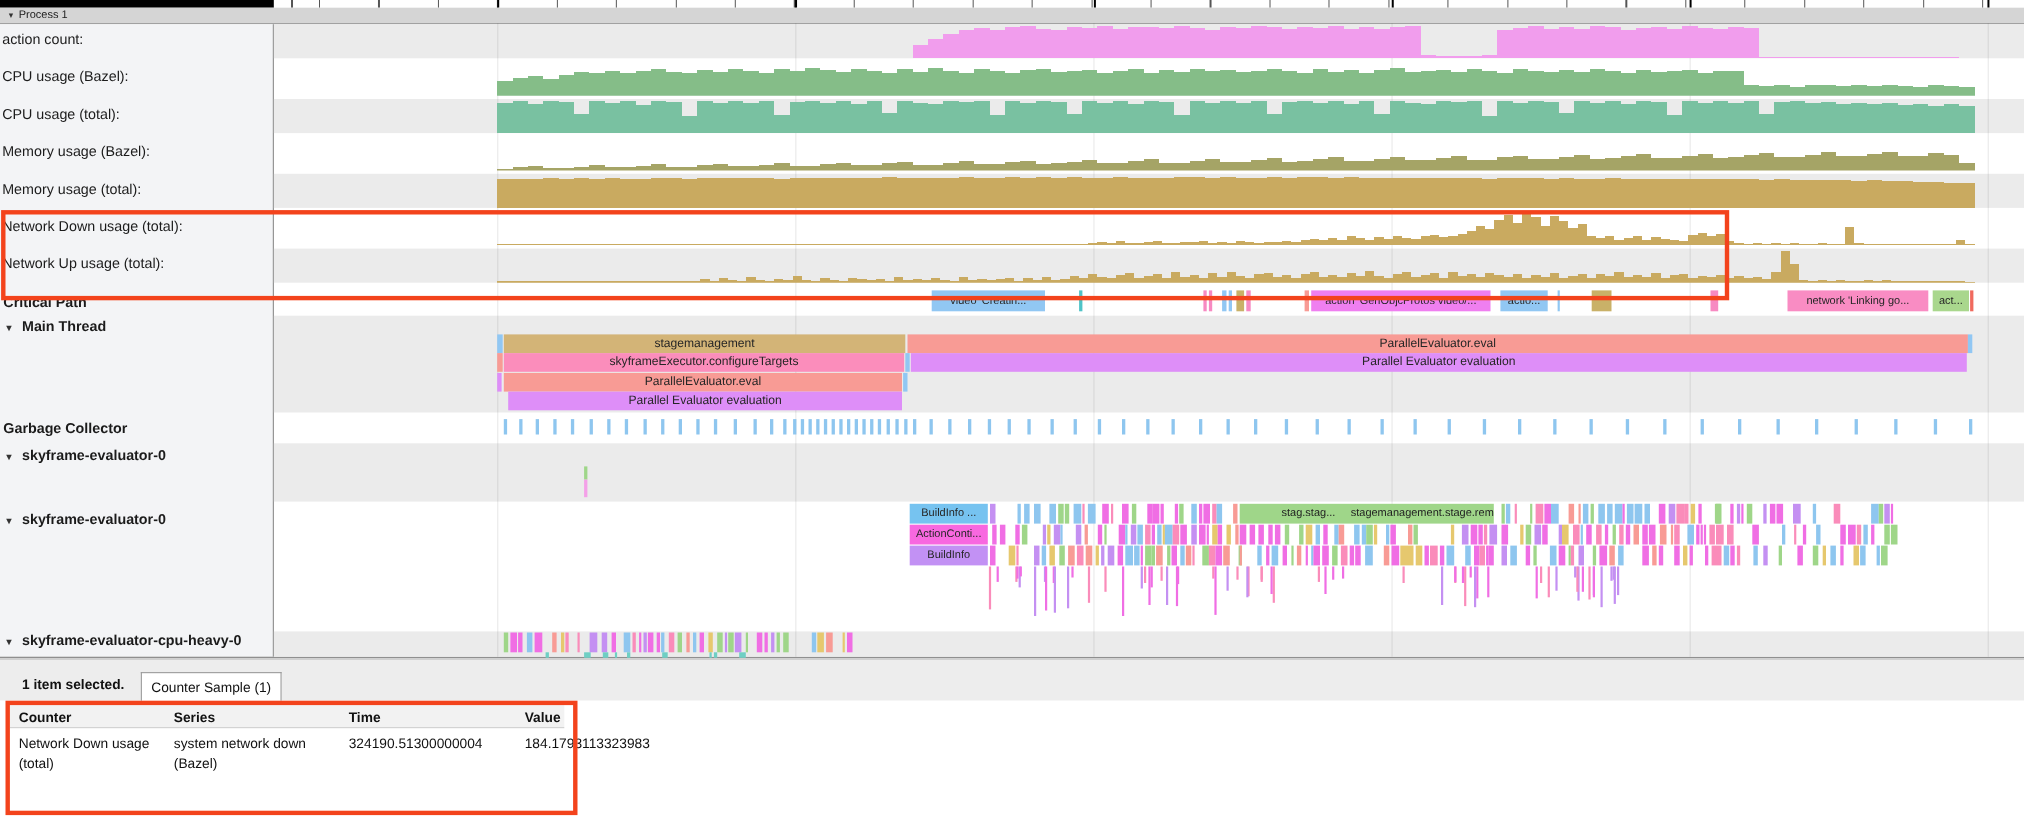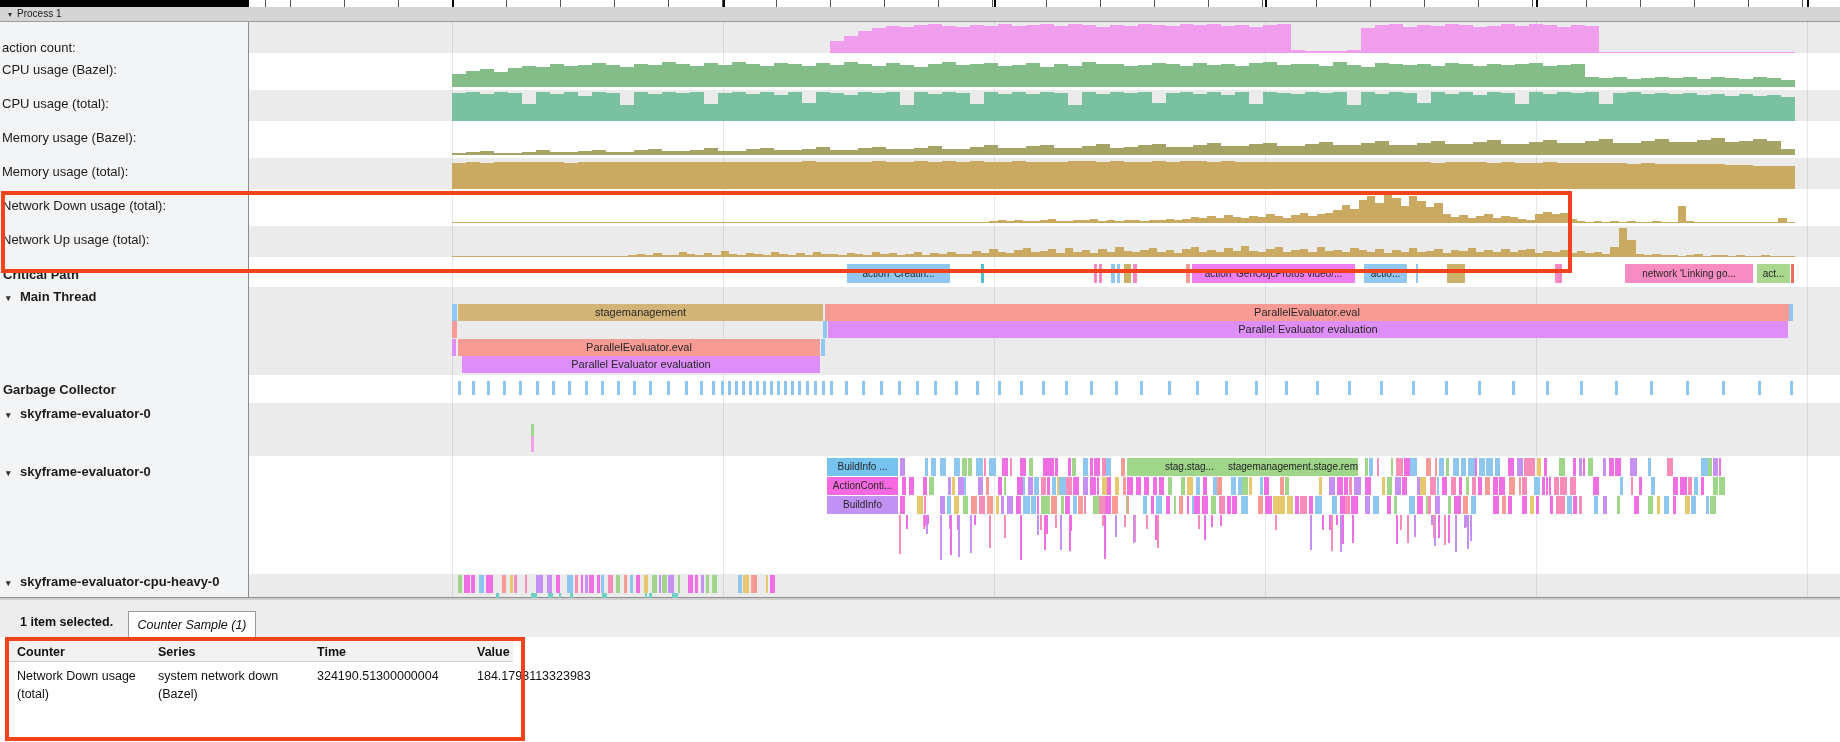--- a/index.html
+++ b/index.html
@@ -23,21 +23,21 @@
   .cp-block,.mt-span,.sk-block{position:absolute;overflow:hidden;text-align:center;
      white-space:nowrap;color:#262626;}
   .cp-block{font-size:10px;line-height:19px;}
   .mt-span{font-size:11px;line-height:17px;}
   .sk-block{font-size:10px;line-height:18px;}
   .gc-tick{position:absolute;width:3px;height:14px;}
   #separator{left:0;top:597px;right:0;height:3px;background:linear-gradient(#8f8f8f 33%,#d0d0d0 33%);}
   #tabbar{left:0;top:600px;right:0;height:37px;background:#ededed;}
   #status-text{left:20px;top:615px;font-size:12.5px;font-weight:bold;color:#111;}
   #tab-counter{left:128px;top:611px;width:126px;height:26px;background:#fff;border:1px solid #9a9a9a;
-     border-bottom:none;font-size:12.5px;color:#111;text-align:center;line-height:26px;font-style:italic;}
+     border-bottom:none;font-size:12.5px;color:#111;text-align:center;line-height:26px;}
   #detail-area{left:0;top:637px;right:0;height:105px;background:#fff;}
   #table-header-bg{left:9px;top:641px;width:504px;height:20px;background:#f2f2f2;}
   #table-header-line{left:9px;top:661px;width:504px;height:1px;background:#cfcfcf;}
   .th{position:absolute;top:645px;font-size:12.5px;font-weight:bold;color:#111;}
   .td{position:absolute;top:667px;font-size:12.5px;color:#111;line-height:18px;}
   .annot{position:absolute;border:4px solid #f3431c;pointer-events:none;z-index:50;}
   svg{position:absolute;display:block;}
 </style>
 </head>
 <body>
@@ -46,21 +46,21 @@
 
   <div class="abs" id="ruler-black"></div>
   <div class="abs" id="ruler-ticks"></div>
 
   <div class="abs" id="process-header">
     <span class="tri">▾</span><span>Process 1</span>
   </div>
 
   <div class="abs" id="sidebar"></div>
 
-  <div class="side-label" style="top:40px">action count:</div>
+  <div class="side-label" style="top:28px">action count:</div>
   <div class="side-label" style="top:62px">CPU usage (Bazel):</div>
   <div class="side-label" style="top:96px">CPU usage (total):</div>
   <div class="side-label" style="top:130px">Memory usage (Bazel):</div>
   <div class="side-label" style="top:164px">Memory usage (total):</div>
   <div class="side-label" style="top:198px">Network Down usage (total):</div>
   <div class="side-label" style="top:232px">Network Up usage (total):</div>
 
   <div class="thread-label noarrow" style="top:267px"><span>Critical Path</span></div>
   <div class="thread-label" style="top:289px"><span class="tri">▾</span><span>Main Thread</span></div>
   <div class="thread-label noarrow" style="top:382px"><span>Garbage Collector</span></div>
@@ -117,21 +117,21 @@
     </svg>
     <svg width="1591" height="31" style="left: 249px; top: 158px;">
       <path d="M203,31L203.0,4.9L217.0,4.9L217.0,4.3L231.0,4.3L231.0,4.6L245.0,4.6L245.0,4.0L259.0,4.0L259.0,4.3L272.9,4.3L272.9,3.7L286.9,3.7L286.9,4.3L300.9,4.3L300.9,4.0L314.9,4.0L314.9,4.6L328.9,4.6L328.9,4.3L342.9,4.3L342.9,3.7L356.9,3.7L356.9,4.0L370.9,4.0L370.9,4.3L384.9,4.3L384.9,3.7L398.9,3.7L398.9,4.0L412.8,4.0L412.8,3.5L426.8,3.5L426.8,4.0L440.8,4.0L440.8,3.7L454.8,3.7L454.8,4.3L468.8,4.3L468.8,4.0L482.8,4.0L482.8,3.5L496.8,3.5L496.8,3.7L510.8,3.7L510.8,4.0L524.8,4.0L524.8,3.5L538.8,3.5L538.8,3.7L552.7,3.7L552.7,3.2L566.7,3.2L566.7,3.7L580.7,3.7L580.7,3.5L594.7,3.5L594.7,4.0L608.7,4.0L608.7,3.7L622.7,3.7L622.7,3.2L636.7,3.2L636.7,3.5L650.7,3.5L650.7,3.7L664.7,3.7L664.7,3.2L678.6,3.2L678.6,3.5L692.6,3.5L692.6,2.9L706.6,2.9L706.6,3.5L720.6,3.5L720.6,3.2L734.6,3.2L734.6,3.7L748.6,3.7L748.6,3.5L762.6,3.5L762.6,3.2L776.6,3.2L776.6,3.5L790.6,3.5L790.6,3.7L804.6,3.7L804.6,3.5L818.5,3.5L818.5,3.2L832.5,3.2L832.5,2.9L846.5,2.9L846.5,3.5L860.5,3.5L860.5,3.2L874.5,3.2L874.5,3.7L888.5,3.7L888.5,3.5L902.5,3.5L902.5,3.2L916.5,3.2L916.5,3.5L930.5,3.5L930.5,2.9L944.4,2.9L944.4,3.2L958.4,3.2L958.4,3.5L972.4,3.5L972.4,3.2L986.4,3.2L986.4,3.7L1000.4,3.7L1000.4,3.5L1014.4,3.5L1014.4,4.0L1028.4,4.0L1028.4,3.7L1042.4,3.7L1042.4,3.5L1056.4,3.5L1056.4,3.7L1070.4,3.7L1070.4,4.0L1084.3,4.0L1084.3,3.7L1098.3,3.7L1098.3,4.3L1112.3,4.3L1112.3,4.0L1126.3,4.0L1126.3,3.7L1140.3,3.7L1140.3,4.0L1154.3,4.0L1154.3,4.3L1168.3,4.3L1168.3,4.0L1182.3,4.0L1182.3,4.6L1196.3,4.6L1196.3,4.3L1210.3,4.3L1210.3,4.0L1224.2,4.0L1224.2,4.3L1238.2,4.3L1238.2,4.6L1252.2,4.6L1252.2,4.3L1266.2,4.3L1266.2,4.9L1280.2,4.9L1280.2,4.6L1294.2,4.6L1294.2,4.3L1308.2,4.3L1308.2,4.6L1322.2,4.6L1322.2,4.9L1336.2,4.9L1336.2,4.6L1350.1,4.6L1350.1,5.2L1364.1,5.2L1364.1,4.9L1378.1,4.9L1378.1,5.5L1392.1,5.5L1392.1,5.2L1406.1,5.2L1406.1,5.8L1420.1,5.8L1420.1,5.5L1434.1,5.5L1434.1,6.1L1448.1,6.1L1448.1,5.8L1462.1,5.8L1462.1,6.4L1476.1,6.4L1476.1,6.6L1490.0,6.6L1490.0,7.2L1504.0,7.2L1504.0,7.8L1518.0,7.8L1518.0,8.1L1532.0,8.1L1532.0,8.4L1546.0,8.4L1546,31Z" fill="#c9aa60" shape-rendering="crispEdges"></path>
     </svg>
     <svg width="1591" height="31" style="left: 249px; top: 192px;">
       <path d="M203,31L203.0,30.1L211.4,30.1L211.4,30.1L219.8,30.1L219.8,30.1L228.2,30.1L228.2,29.8L236.6,29.8L236.6,30.1L245.0,30.1L245.0,30.1L253.4,30.1L253.4,30.1L261.8,30.1L261.8,30.1L270.2,30.1L270.1,30.1L278.5,30.1L278.5,29.8L286.9,29.8L286.9,30.1L295.3,30.1L295.3,30.1L303.7,30.1L303.7,30.1L312.1,30.1L312.1,30.1L320.5,30.1L320.5,29.8L328.9,29.8L328.9,30.1L337.3,30.1L337.3,30.1L345.7,30.1L345.7,30.1L354.1,30.1L354.1,30.1L362.5,30.1L362.5,30.1L370.9,30.1L370.9,29.8L379.3,29.8L379.3,30.1L387.7,30.1L387.7,30.1L396.1,30.1L396.1,30.1L404.4,30.1L404.5,30.1L412.8,30.1L412.8,29.8L421.2,29.8L421.2,30.1L429.6,30.1L429.6,30.1L438.0,30.1L438.0,30.1L446.4,30.1L446.4,30.1L454.8,30.1L454.8,30.1L463.2,30.1L463.2,29.8L471.6,29.8L471.6,30.1L480.0,30.1L480.0,30.1L488.4,30.1L488.4,30.1L496.8,30.1L496.8,30.1L505.2,30.1L505.2,29.8L513.6,29.8L513.6,30.1L522.0,30.1L522.0,30.1L530.4,30.1L530.4,30.1L538.8,30.1L538.8,30.1L547.1,30.1L547.1,30.1L555.5,30.1L555.5,29.8L563.9,29.8L563.9,30.1L572.3,30.1L572.3,30.1L580.7,30.1L580.7,30.1L589.1,30.1L589.1,30.1L597.5,30.1L597.5,29.8L605.9,29.8L605.9,30.1L614.3,30.1L614.3,30.1L622.7,30.1L622.7,30.1L631.1,30.1L631.1,30.1L639.5,30.1L639.5,30.1L647.9,30.1L647.9,29.8L656.3,29.8L656.3,30.1L664.7,30.1L664.7,30.1L673.0,30.1L673.1,30.1L681.4,30.1L681.4,30.1L689.8,30.1L689.8,29.8L698.2,29.8L698.2,30.1L706.6,30.1L706.6,30.1L715.0,30.1L715.0,30.1L723.4,30.1L723.4,30.1L731.8,30.1L731.8,30.1L740.2,30.1L740.2,29.3L748.6,29.3L748.6,28.4L757.0,28.4L757.0,29.0L765.4,29.0L765.4,27.5L773.8,27.5L773.8,28.7L782.2,28.7L782.2,29.3L790.6,29.3L790.6,28.1L799.0,28.1L799.0,26.9L807.4,26.9L807.4,28.7L815.7,28.7L815.7,29.0L824.1,29.0L824.1,27.8L832.5,27.8L832.5,28.4L840.9,28.4L840.9,27.2L849.3,27.2L849.3,28.7L857.7,28.7L857.7,28.1L866.1,28.1L866.1,29.0L874.5,29.0L874.5,27.5L882.9,27.5L882.9,28.4L891.3,28.4L891.3,28.7L899.7,28.7L899.7,27.8L908.1,27.8L908.1,28.1L916.5,28.1L916.5,27.2L924.9,27.2L924.9,28.4L933.3,28.4L933.3,26.6L941.6,26.6L941.7,25.2L950.0,25.2L950.0,26.4L958.4,26.4L958.4,24.0L966.8,24.0L966.8,25.8L975.2,25.8L975.2,22.9L983.6,22.9L983.6,24.6L992.0,24.6L992.0,26.1L1000.4,26.1L1000.4,23.5L1008.8,23.5L1008.8,25.2L1017.2,25.2L1017.2,22.3L1025.6,22.3L1025.6,24.0L1034.0,24.0L1034.0,25.5L1042.4,25.5L1042.4,22.9L1050.8,22.9L1050.8,21.4L1059.2,21.4L1059.2,23.8L1067.6,23.8L1067.6,22.3L1076.0,22.3L1076.0,20.9L1084.3,20.9L1084.3,17.9L1092.7,17.9L1092.7,13.0L1101.1,13.0L1101.1,16.5L1109.5,16.5L1109.5,7.8L1117.9,7.8L1117.9,3.5L1126.3,3.5L1126.3,10.7L1134.7,10.7L1134.7,2.0L1143.1,2.0L1143.1,5.5L1151.5,5.5L1151.5,13.6L1159.9,13.6L1159.9,4.3L1168.3,4.3L1168.3,9.3L1176.7,9.3L1176.7,15.0L1185.1,15.0L1185.1,11.3L1193.5,11.3L1193.5,22.3L1201.9,22.3L1201.9,24.6L1210.3,24.6L1210.3,22.9L1218.6,22.9L1218.6,26.4L1227.0,26.4L1227.0,24.0L1235.4,24.0L1235.4,22.3L1243.8,22.3L1243.8,25.8L1252.2,25.8L1252.2,23.8L1260.6,23.8L1260.6,25.2L1269.0,25.2L1269.0,26.6L1277.4,26.6L1277.4,27.5L1285.8,27.5L1285.8,21.7L1294.2,21.7L1294.2,20.0L1302.6,20.0L1302.6,22.3L1311.0,22.3L1311.0,20.9L1319.4,20.9L1319.4,26.9L1327.8,26.9L1327.8,29.3L1336.2,29.3L1336.2,29.6L1344.5,29.6L1344.6,29.0L1352.9,29.0L1352.9,29.8L1361.3,29.8L1361.3,29.3L1369.7,29.3L1369.7,29.6L1378.1,29.6L1378.1,28.7L1386.5,28.7L1386.5,29.6L1394.9,29.6L1394.9,29.8L1403.3,29.8L1403.3,29.3L1411.7,29.3L1411.7,29.6L1420.1,29.6L1420.1,29.8L1428.5,29.8L1428.5,14.2L1436.9,14.2L1436.9,29.3L1445.3,29.3L1445.3,29.8L1453.7,29.8L1453.7,29.6L1462.1,29.6L1462.1,30.1L1470.5,30.1L1470.5,29.8L1478.9,29.8L1478.9,29.6L1487.2,29.6L1487.2,30.1L1495.6,30.1L1495.6,29.8L1504.0,29.8L1504.0,30.1L1512.4,30.1L1512.4,29.8L1520.8,29.8L1520.8,30.1L1529.2,30.1L1529.2,25.8L1537.6,25.8L1537.6,30.1L1546.0,30.1L1546,31Z" fill="#c9aa60" shape-rendering="crispEdges"></path>
     </svg>
     <svg width="1591" height="31" style="left: 249px; top: 226px;">
       <path d="M203,31L203.0,29.8L211.4,29.8L211.4,29.8L219.8,29.8L219.8,29.8L228.2,29.8L228.2,29.8L236.6,29.8L236.6,29.8L245.0,29.8L245.0,29.8L253.4,29.8L253.4,29.8L261.8,29.8L261.8,29.8L270.2,29.8L270.1,29.8L278.5,29.8L278.5,29.8L286.9,29.8L286.9,29.8L295.3,29.8L295.3,29.8L303.7,29.8L303.7,29.8L312.1,29.8L312.1,29.8L320.5,29.8L320.5,29.8L328.9,29.8L328.9,29.8L337.3,29.8L337.3,29.8L345.7,29.8L345.7,29.8L354.1,29.8L354.1,29.8L362.5,29.8L362.5,29.8L370.9,29.8L370.9,29.8L379.3,29.8L379.3,29.3L387.7,29.3L387.7,27.5L396.1,27.5L396.1,29.0L404.4,29.0L404.5,26.6L412.8,26.6L412.8,28.7L421.2,28.7L421.2,29.3L429.6,29.3L429.6,25.8L438.0,25.8L438.0,28.4L446.4,28.4L446.4,29.0L454.8,29.0L454.8,27.2L463.2,27.2L463.2,28.7L471.6,28.7L471.6,25.2L480.0,25.2L480.0,28.1L488.4,28.1L488.4,29.0L496.8,29.0L496.8,26.9L505.2,26.9L505.2,28.4L513.6,28.4L513.6,29.3L522.0,29.3L522.0,26.4L530.4,26.4L530.4,27.8L538.8,27.8L538.8,28.7L547.1,28.7L547.1,27.2L555.5,27.2L555.5,29.0L563.9,29.0L563.9,25.5L572.3,25.5L572.3,28.4L580.7,28.4L580.7,27.5L589.1,27.5L589.1,28.7L597.5,28.7L597.5,26.6L605.9,26.6L605.9,28.1L614.3,28.1L614.3,29.0L622.7,29.0L622.7,26.1L631.1,26.1L631.1,28.4L639.5,28.4L639.5,27.2L647.9,27.2L647.9,28.7L656.3,28.7L656.3,27.8L664.7,27.8L664.7,26.4L673.0,26.4L673.1,29.0L681.4,29.0L681.4,26.9L689.8,26.9L689.8,28.4L698.2,28.4L698.2,25.8L706.6,25.8L706.6,28.1L715.0,28.1L715.0,27.5L723.4,27.5L723.4,24.6L731.8,24.6L731.8,26.6L740.2,26.6L740.2,22.9L748.6,22.9L748.6,25.8L757.0,25.8L757.0,26.9L765.4,26.9L765.4,23.8L773.8,23.8L773.8,22.3L782.2,22.3L782.2,26.4L790.6,26.4L790.6,25.2L799.0,25.2L799.0,23.2L807.4,23.2L807.4,26.6L815.7,26.6L815.7,21.7L824.1,21.7L824.1,25.5L832.5,25.5L832.5,24.0L840.9,24.0L840.9,26.9L849.3,26.9L849.3,22.6L857.7,22.6L857.7,26.1L866.1,26.1L866.1,20.9L874.5,20.9L874.5,24.9L882.9,24.9L882.9,26.4L891.3,26.4L891.3,23.5L899.7,23.5L899.7,22.0L908.1,22.0L908.1,25.8L916.5,25.8L916.5,24.3L924.9,24.3L924.9,26.6L933.3,26.6L933.3,22.9L941.6,22.9L941.7,21.1L950.0,21.1L950.0,25.5L958.4,25.5L958.4,23.8L966.8,23.8L966.8,26.1L975.2,26.1L975.2,22.3L983.6,22.3L983.6,24.6L992.0,24.6L992.0,20.0L1000.4,20.0L1000.4,25.2L1008.8,25.2L1008.8,26.4L1017.2,26.4L1017.2,23.2L1025.6,23.2L1025.6,21.4L1034.0,21.4L1034.0,25.8L1042.4,25.8L1042.4,24.0L1050.8,24.0L1050.8,22.6L1059.2,22.6L1059.2,26.4L1067.6,26.4L1067.6,20.9L1076.0,20.9L1076.0,24.9L1084.3,24.9L1084.3,23.5L1092.7,23.5L1092.7,25.8L1101.1,25.8L1101.1,22.0L1109.5,22.0L1109.5,24.3L1117.9,24.3L1117.9,26.1L1126.3,26.1L1126.3,22.9L1134.7,22.9L1134.7,26.9L1143.1,26.9L1143.1,24.0L1151.5,24.0L1151.5,25.8L1159.9,25.8L1159.9,22.3L1168.3,22.3L1168.3,26.4L1176.7,26.4L1176.7,24.6L1185.1,24.6L1185.1,22.9L1193.5,22.9L1193.5,26.6L1201.9,26.6L1201.9,23.5L1210.3,23.5L1210.3,25.2L1218.6,25.2L1218.6,21.7L1227.0,21.7L1227.0,26.1L1235.4,26.1L1235.4,23.8L1243.8,23.8L1243.8,25.5L1252.2,25.5L1252.2,22.6L1260.6,22.6L1260.6,26.4L1269.0,26.4L1269.0,24.3L1277.4,24.3L1277.4,23.2L1285.8,23.2L1285.8,26.6L1294.2,26.6L1294.2,24.9L1302.6,24.9L1302.6,25.8L1311.0,25.8L1311.0,23.8L1319.4,23.8L1319.4,26.6L1327.8,26.6L1327.8,25.2L1336.2,25.2L1336.2,26.9L1344.5,26.9L1344.6,25.8L1352.9,25.8L1352.9,27.5L1361.3,27.5L1361.3,20.9L1369.7,20.9L1369.7,2.0L1378.1,2.0L1378.1,13.6L1386.5,13.6L1386.5,28.1L1394.9,28.1L1394.9,29.0L1403.3,29.0L1403.3,28.4L1411.7,28.4L1411.7,29.3L1420.1,29.3L1420.1,28.7L1428.5,28.7L1428.5,29.6L1436.9,29.6L1436.9,29.0L1445.3,29.0L1445.3,28.4L1453.7,28.4L1453.7,29.6L1462.1,29.6L1462.1,28.7L1470.5,28.7L1470.5,29.3L1478.9,29.3L1478.9,29.8L1487.2,29.8L1487.2,29.0L1495.6,29.0L1495.6,29.6L1504.0,29.6L1504.0,29.8L1512.4,29.8L1512.4,29.3L1520.8,29.3L1520.8,29.8L1529.2,29.8L1529.2,29.6L1537.6,29.6L1537.6,30.1L1546.0,30.1L1546,31Z" fill="#c9aa60" shape-rendering="crispEdges"></path>
     </svg>
-    <div class=" cp-block" style="left: 847px; top: 264px; width: 103px; height: 19px; background: rgb(145, 199, 243); position: absolute;">action 'Creatin...</div>
+    <div class=" cp-block" style="left: 847px; top: 264px; width: 103px; height: 19px; background: rgb(145, 199, 243); position: absolute;">video 'Creatin...</div>
     <div class=" cp-block" style="left: 981px; top: 264px; width: 3px; height: 19px; background: rgb(79, 195, 199); position: absolute;"></div>
     <div class=" cp-block" style="left: 1094px; top: 264px; width: 3px; height: 19px; background: rgb(247, 138, 194); position: absolute;"></div>
     <div class=" cp-block" style="left: 1099px; top: 264px; width: 3px; height: 19px; background: rgb(247, 138, 194); position: absolute;"></div>
     <div class=" cp-block" style="left: 1111px; top: 264px; width: 4px; height: 19px; background: rgb(145, 199, 243); position: absolute;"></div>
     <div class=" cp-block" style="left: 1117px; top: 264px; width: 3px; height: 19px; background: rgb(145, 199, 243); position: absolute;"></div>
     <div class=" cp-block" style="left: 1124px; top: 264px; width: 7px; height: 19px; background: rgb(201, 177, 104); position: absolute;"></div>
     <div class=" cp-block" style="left: 1133px; top: 264px; width: 4px; height: 19px; background: rgb(247, 138, 194); position: absolute;"></div>
     <div class=" cp-block" style="left: 1186px; top: 264px; width: 4px; height: 19px; background: rgb(248, 155, 149); position: absolute;"></div>
     <div class=" cp-block" style="left: 1192px; top: 264px; width: 163px; height: 19px; background: rgb(239, 127, 240); position: absolute;">action 'GenObjcProtos video/...</div>
     <div class=" cp-block" style="left: 1364px; top: 264px; width: 43px; height: 19px; background: rgb(145, 199, 243); position: absolute;">actio...</div>
@@ -139,20 +139,21 @@
     <div class=" cp-block" style="left: 1447px; top: 264px; width: 18px; height: 19px; background: rgb(201, 177, 104); position: absolute;"></div>
     <div class=" cp-block" style="left: 1555px; top: 264px; width: 7px; height: 19px; background: rgb(247, 138, 194); position: absolute;"></div>
     <div class=" cp-block" style="left: 1625px; top: 264px; width: 128px; height: 19px; background: rgb(249, 140, 195); position: absolute;">network 'Linking go...</div>
     <div class=" cp-block" style="left: 1757px; top: 264px; width: 33px; height: 19px; background: rgb(169, 215, 141); position: absolute;">act...</div>
     <div class=" cp-block" style="left: 1791px; top: 264px; width: 3px; height: 19px; background: rgb(240, 106, 94); position: absolute;"></div>
     <div class=" mt-span" style="left: 452px; top: 304px; width: 5px; height: 17px; background: rgb(145, 199, 243); position: absolute;"></div>
     <div class=" mt-span" style="left: 458px; top: 304px; width: 365px; height: 17px; background: rgb(211, 180, 119); position: absolute;">stagemanagement</div>
     <div class=" mt-span" style="left: 825px; top: 304px; width: 964px; height: 17px; background: rgb(248, 155, 149); position: absolute;">ParallelEvaluator.eval</div>
     <div class=" mt-span" style="left: 1789px; top: 304px; width: 4px; height: 17px; background: rgb(145, 199, 243); position: absolute;"></div>
     <div class=" mt-span" style="left: 452px; top: 321px; width: 5px; height: 17px; background: rgb(248, 155, 149); position: absolute;"></div>
+    <div class=" mt-span" style="left: 458px; top: 321px; width: 364px; height: 17px; background: rgb(251, 141, 187); position: absolute;">skyframeExecutor.configureTargets</div>
     <div class=" mt-span" style="left: 823px; top: 321px; width: 4px; height: 17px; background: rgb(145, 199, 243); position: absolute;"></div>
     <div class=" mt-span" style="left: 828px; top: 321px; width: 960px; height: 17px; background: rgb(222, 142, 248); position: absolute;">Parallel Evaluator evaluation</div>
     <div class=" mt-span" style="left: 452px; top: 339px; width: 4px; height: 17px; background: rgb(222, 142, 248); position: absolute;"></div>
     <div class=" mt-span" style="left: 458px; top: 339px; width: 362px; height: 17px; background: rgb(248, 155, 149); position: absolute;">ParallelEvaluator.eval</div>
     <div class=" mt-span" style="left: 821px; top: 339px; width: 4px; height: 17px; background: rgb(145, 199, 243); position: absolute;"></div>
     <div class=" mt-span" style="left: 462px; top: 356px; width: 358px; height: 17px; background: rgb(222, 142, 248); position: absolute;">Parallel Evaluator evaluation</div>
     <div class=" gc-tick" style="left: 458px; top: 381px; background: rgb(142, 198, 239); position: absolute;"></div>
     <div class=" gc-tick" style="left: 472px; top: 381px; background: rgb(142, 198, 239); position: absolute;"></div>
     <div class=" gc-tick" style="left: 487px; top: 381px; background: rgb(142, 198, 239); position: absolute;"></div>
     <div class=" gc-tick" style="left: 503px; top: 381px; background: rgb(142, 198, 239); position: absolute;"></div>

